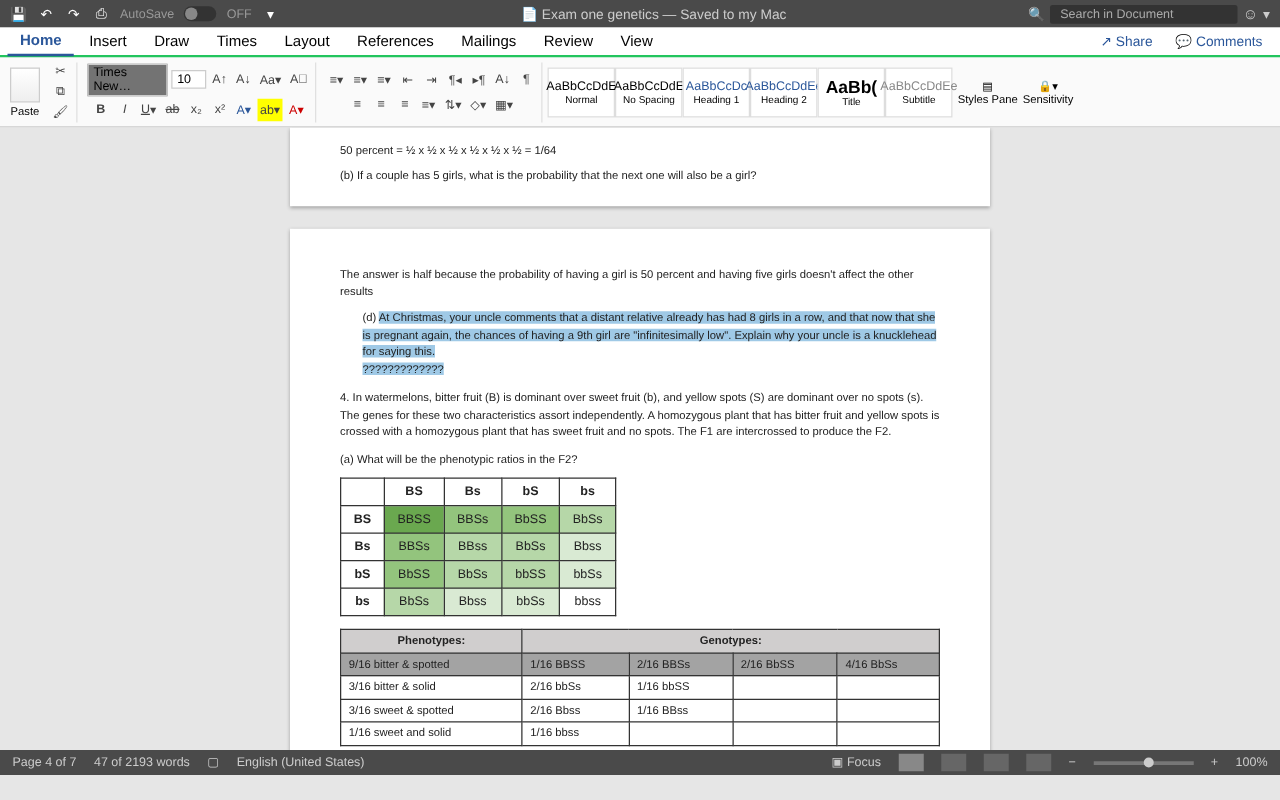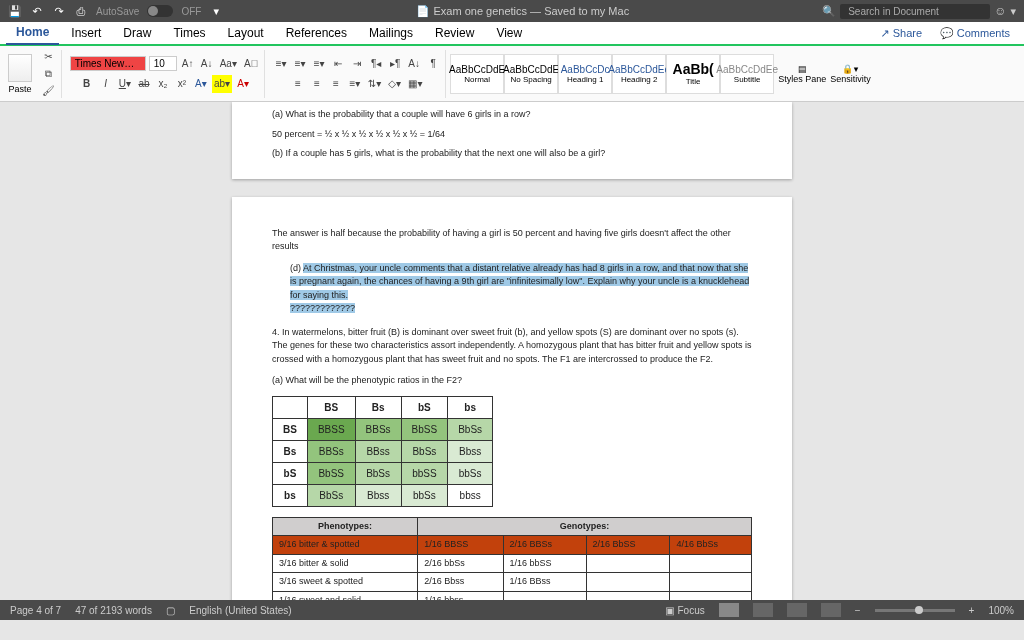--- a/index.html
+++ b/index.html
@@ -20,21 +20,21 @@
 .tab.active { color: #2b579a; border-bottom: 2px solid #2b579a; font-weight: 600; }
 .tabs .spacer { flex: 1; }
 .share, .comments { color: #2b579a; padding: 4px 8px; font-size: 11px; cursor: pointer; }
 
 .ribbon { background: #fafafa; height: 56px; display: flex; align-items: center; padding: 2px 8px; border-bottom: 1px solid #ccc; gap: 4px; }
 .rgroup { display: flex; flex-direction: column; align-items: center; gap: 2px; padding: 0 4px; border-right: 1px solid #e0e0e0; height: 48px; justify-content: center; }
 .rrow { display: flex; gap: 3px; align-items: center; }
 .rbtn { min-width: 16px; height: 18px; display: inline-flex; align-items: center; justify-content: center; font-size: 10px; cursor: pointer; padding: 0 2px; color: #444; }
 .paste { display: flex; flex-direction: column; align-items: center; font-size: 9px; gap: 2px; }
 .paste-icon { width: 24px; height: 28px; background: linear-gradient(#fff,#eee); border: 1px solid #ccc; }
-.fontname { border: 1px solid #ccc; font-size: 10px; padding: 1px 4px; width: 76px; background: #ef4444; }
+.fontname { border: 1px solid #ccc; font-size: 10px; padding: 1px 4px; width: 64px; background: #737373; }
 .fontsize { border: 1px solid #ccc; font-size: 10px; padding: 1px 4px; width: 28px; background: #fff; }
 .styleitem { border: 1px solid #ddd; width: 54px; height: 40px; display: flex; flex-direction: column; align-items: center; justify-content: center; font-size: 8px; background: #fff; cursor: pointer; }
 .styleitem .samp { font-size: 10px; }
 .styleitem.big .samp { font-size: 14px; font-weight: bold; }
 .sens { display: flex; flex-direction: column; align-items: center; font-size: 9px; }
 
 .page-area { height: 518px; overflow: hidden; background: #e6e6e6; display: flex; flex-direction: column; align-items: center; gap: 18px; padding-top: 0; position: relative; }
 .page { width: 560px; background: #fff; box-shadow: 0 1px 3px rgba(0,0,0,0.3); padding: 10px 40px 18px 40px; font-size: 9px; color: #222; line-height: 1.5; font-family: "Times New Roman", serif; }
 .page.second { padding-top: 30px; }
 .selected { background: #9fc9e6; }
@@ -185,21 +185,20 @@
     <span>Styles Pane</span>
   </div>
   <div class="sens">
     <span>🔒▾</span>
     <span>Sensitivity</span>
   </div>
 </div>
 
 <div class="page-area">
   <div class="page" style="padding-top:6px;">
-    <p>(a) What is the probability that a couple will have 6 girls in a row?</p>
     <p style="margin-top:6px">50 percent = ½ x ½ x ½ x ½ x ½ x ½ = 1/64</p>
     <p style="margin-top:6px">(b) If a couple has 5 girls, what is the probability that the next one will also be a girl?</p>
   </div>
 
   <div class="page second">
     <p>The answer is half because the probability of having a girl is 50 percent and having five girls doesn't affect the other results</p>
     <p style="margin-top:8px;padding-left:18px">
       <span>(d) </span><span class="selected">At Christmas, your uncle comments that a distant relative already has had 8 girls in a row, and that now that she is pregnant again, the chances of having a 9th girl are "infinitesimally low". Explain why your uncle is a knucklehead for saying this.</span>
     </p>
     <p style="padding-left:18px"><span class="selected">?????????????</span></p>
@@ -245,21 +244,21 @@
           </tr>
     </tbody>
       </table>
 
     <table class="pheno">
       <tbody>
           <tr>
             <td class="pheno-hdr">Phenotypes:</td>
             <td class="pheno-hdr" colspan="4">Genotypes:</td>
           </tr>
-      <tr style="background:#c2410c">
+      <tr style="background:#a3a3a3">
             <td>9/16 bitter &amp; spotted</td>
             <td>1/16 BBSS</td>
             <td>2/16 BBSs</td>
             <td>2/16 BbSS</td>
             <td>4/16 BbSs</td>
           </tr>
       <tr>
             <td>3/16 bitter &amp; solid</td>
             <td>2/16 bbSs</td>
             <td>1/16 bbSS</td>

